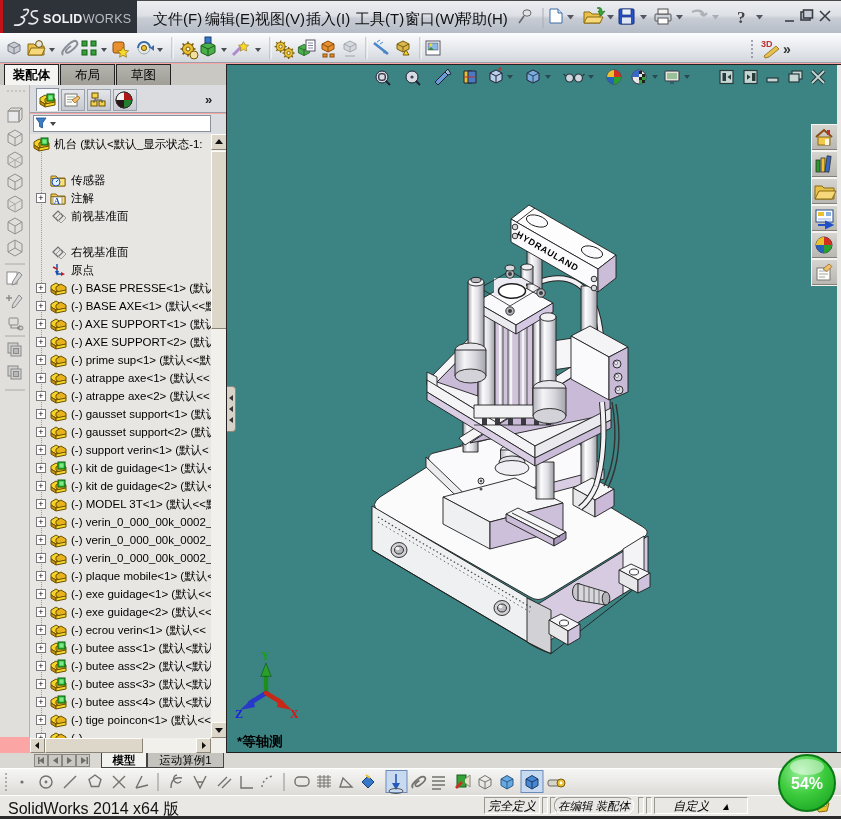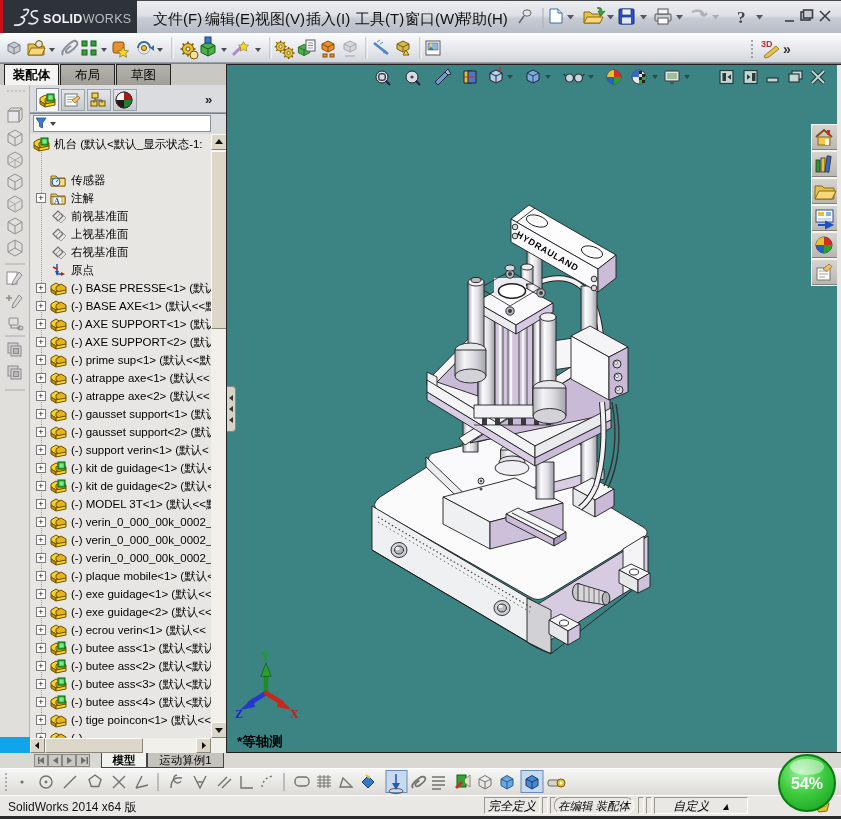--- a/index.html
+++ b/index.html
@@ -1,17 +1,17 @@
 <!DOCTYPE html>
 <html><head>
 <meta charset="utf-8">
 <style>
   * { margin:0; padding:0; box-sizing:border-box; }
   body { width:841px; height:819px; overflow:hidden; font-family:"Liberation Sans", sans-serif; }
-  #app { position:relative; width:841px; height:819px; background:#0ea5e9; overflow:hidden; }
+  #app { position:relative; width:841px; height:819px; background:#fca5a5; overflow:hidden; }
   .abs { position:absolute; }
   svg { display:block; }
 
   
   #titlebar { left:0; top:0; width:841px; height:33px;
     background:linear-gradient(#eceef1 0%, #dde0e5 45%, #c7ccd4 55%, #b6bcc7 100%);
     border-top:1px solid #4a4a4a; }
   #logo { left:0; top:0; width:137px; height:33px; background:#2e333a; border-left:3px solid #c41218; }
   .menu { top:10px; font-size:15px; color:#111; }
 
@@ -50,21 +50,21 @@
   #vpborderL { left:226px; top:64px; width:1px; height:689px; background:#222; }
   #taskstrip { left:837px; top:65px; width:4px; height:688px; background:#e9e8e4; }
   .taskbtn { position:absolute; left:811px; width:27px; height:27px; background:linear-gradient(#d6d4cf,#b8b6b0);
     border:1px solid #f5f4f0; border-right:none; box-shadow:inset -1px -1px 0 #83817a; }
 
   
   #tabs2 { left:0; top:753px; width:841px; height:15px; background:#d9d8d3; }
   .mtab { position:absolute; top:753px; height:15px; border:1px solid #444; border-top:none;
     font-size:11.5px; text-align:center; line-height:14px; color:#000; }
   #sketchbar { left:0; top:768px; width:841px; height:27px; background:linear-gradient(#f6f6f5,#dcdbd7); border-top:1px solid #fff; }
-  #statusbar { left:0; top:795px; width:841px; height:21px; background:#e9e8e5; border-top:1px solid #fff; font-size:12px; color:#111; }
+  #statusbar { left:0; top:795px; width:841px; height:21px; background:#e9e8e5; border-top:1px solid #fff; font-size:16px; color:#111; }
   .sbox { position:absolute; top:797px; height:17px; border:1px solid #9a988f; border-bottom-color:#fff; border-right-color:#fff;
     font-size:12px; line-height:16px; text-align:center;font-style:italic; }
   #bottomedge { left:0; top:816px; width:841px; height:3px; background:#2b2b2b; }
 
   .t { position:absolute; white-space:nowrap; }
 </style>
 </head>
 <body>
 <div id="app">
 
@@ -439,26 +439,20 @@
           <text x="4" y="13.5" font-size="8" font-weight="bold" fill="#1a50b0" font-family="Liberation Serif">A</text>
         </svg>
       <span class="lbl">注解</span>
     </div>
     <div class="trow" style="top:73px">
       <svg class="tico" width="18" height="17">
           <use href="#plane"></use>
         </svg>
       <span class="lbl">前视基准面</span>
     </div>
-    <div class="trow" style="top:91px">
-      <svg class="tico" width="18" height="17">
-          <use href="#plane"></use>
-        </svg>
-      <span class="lbl">上视基准面</span>
-    </div>
     <div class="trow" style="top:109px">
       <svg class="tico" width="18" height="17">
           <use href="#plane"></use>
         </svg>
       <span class="lbl">右视基准面</span>
     </div>
     <div class="trow" style="top:127px">
       <svg class="tico" width="17" height="16">
         <path d="M7,2 L7,12 M7,12 L13,12" stroke="#1a50b0" stroke-width="1.5" fill="none"></path>
         <path d="M5,9 L7,14 L9,9" fill="#1a50b0"></path>

